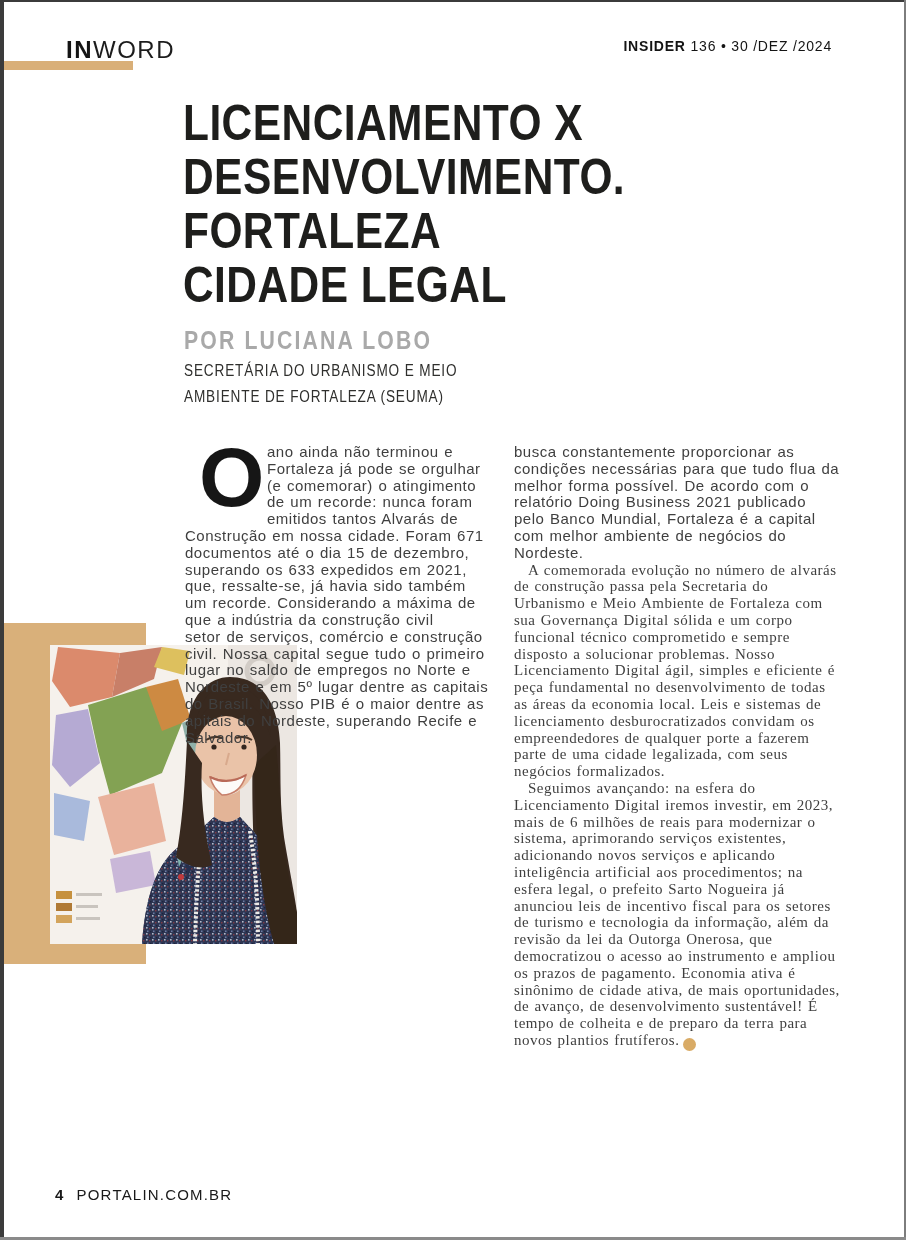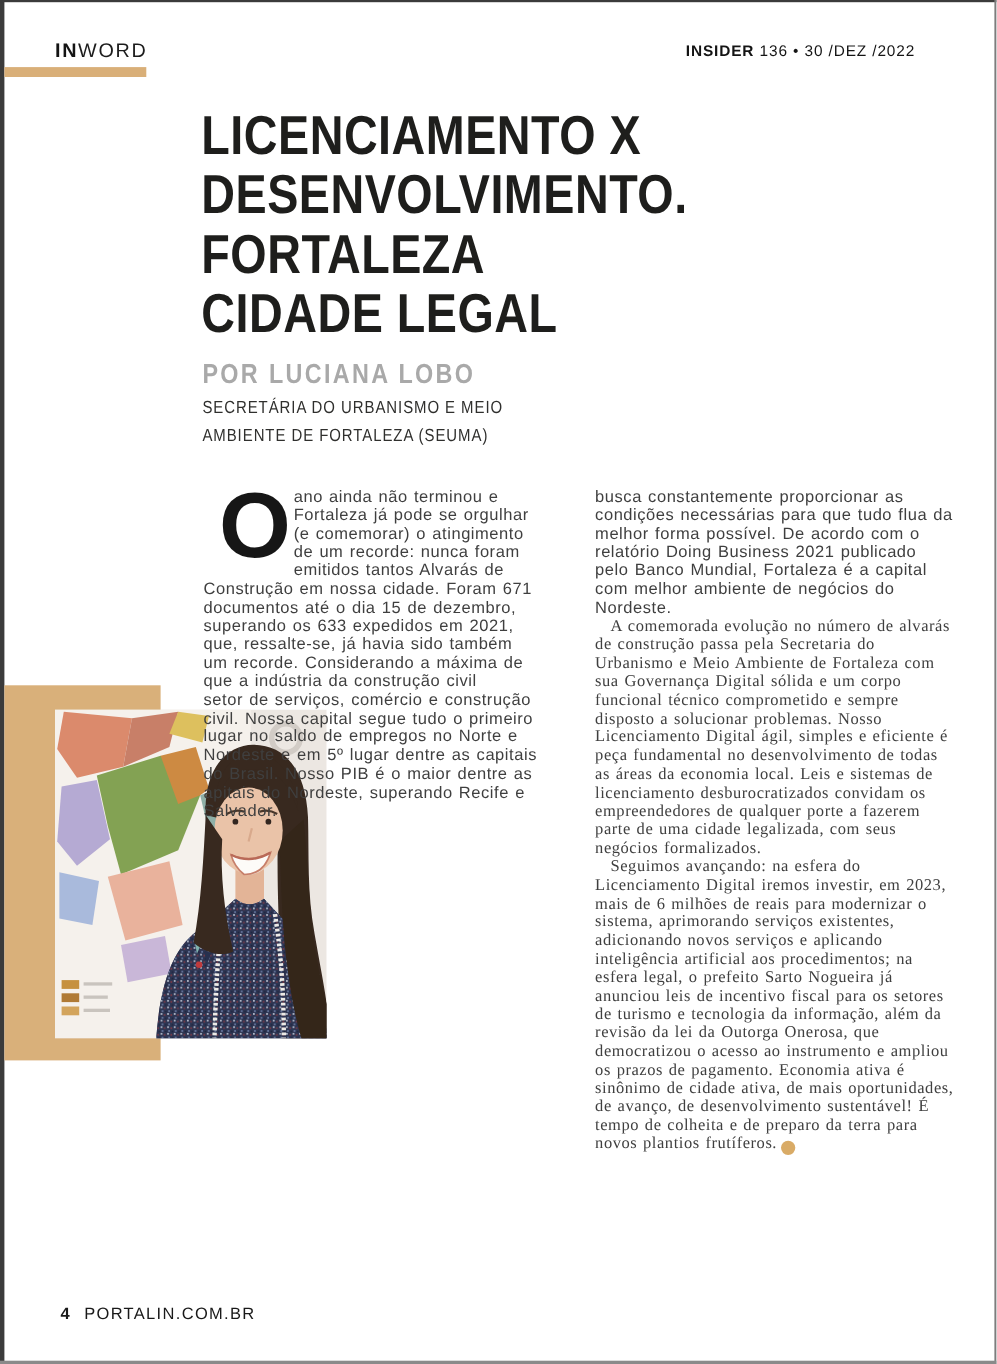--- a/index.html
+++ b/index.html
@@ -8,40 +8,40 @@
     font-family:"Liberation Sans", sans-serif;overflow:hidden;
   }
   
   .edge{position:absolute;background:#3b3b3b;}
   .edge-left{left:0;top:0;width:4px;height:1240px;}
   .edge-top{left:0;top:0;width:906px;height:2px;}
   .edge-right{right:0;top:0;width:2px;height:1240px;background:#7d7d7d;}
   .edge-bottom{left:0;bottom:0;width:906px;height:3px;background:#8a8a8a;}
 
   
-  .section-label{position:absolute;left:50px;top:36px;font-size:18px;letter-spacing:1.5px;color:#141414;}
+  .section-label{position:absolute;left:66px;top:36px;font-size:24px;letter-spacing:1.5px;color:#141414;}
   .section-label .b{font-weight:bold;}
   .section-label .l{font-weight:normal;color:#1c1c1c;}
   .accent-bar{position:absolute;left:4px;top:61px;width:129px;height:9px;background:#d9af78;}
   .issue-info{position:absolute;left:600px;top:38px;width:232px;text-align:right;font-size:14px;letter-spacing:0.8px;color:#141414;white-space:nowrap;}
   .issue-info .b{font-weight:bold;}
 
   
   .headline{position:absolute;left:183px;top:96px;font-weight:bold;font-size:50px;line-height:54px;
     color:#1e1e1c;letter-spacing:0.5px;transform:scaleX(0.85);transform-origin:0 0;white-space:nowrap;}
   .byline{position:absolute;left:184px;top:326px;font-weight:bold;font-size:25px;letter-spacing:2.5px;
     color:#a9a9a9;transform:scaleX(0.85);transform-origin:0 0;white-space:nowrap;}
   .byline-role{position:absolute;left:184px;top:358px;font-size:16px;line-height:25.5px;letter-spacing:1px;
     color:#2f2f2d;transform:scaleX(0.85);transform-origin:0 0;white-space:nowrap;}
 
   
   .col{position:absolute;top:444px;font-size:15px;line-height:16.8px;color:#3f3f3f;
     letter-spacing:0.5px;word-spacing:1px;text-align:left;}
   .col1{left:185px;width:306px;}
-  .col2{left:514px;width:328px;margin-left:27px;}
+  .col2{left:514px;width:328px;}
   .col p{margin:0;}
   .indent{text-indent:14px;font-family:Liberation Serif, serif;}
   .narrow{margin-left:123px;}
   .dropcap{float:left;font-weight:bold;font-size:84px;line-height:62px;color:#161616;
     width:82px;padding-left:14px;box-sizing:border-box;margin:2px 0 4px 0;letter-spacing:0;}
   .endmark{display:inline-block;width:13px;height:13px;border-radius:50%;background:#d9ab66;
     color:#ffffff;font-size:9px;line-height:13px;text-align:center;vertical-align:-2px;margin-left:4px;}
 
   
   .tan-block{position:absolute;left:4px;top:623px;width:142px;height:341px;background:#d9b07a;}
@@ -55,21 +55,21 @@
 </head>
 <body>
 
 <div class="edge edge-left"></div>
 <div class="edge edge-top"></div>
 <div class="edge edge-right"></div>
 <div class="edge edge-bottom"></div>
 
 <div class="section-label"><span class="b">IN</span><span class="l">WORD</span></div>
 <div class="accent-bar"></div>
-<div class="issue-info"><span class="b">INSIDER</span> <span>136 • 30 /DEZ /2022</span></div>
+<div class="issue-info"><span class="b">INSIDER</span> <span>136 • 30 /DEZ /2024</span></div>
 
 <div class="headline">
   <div>LICENCIAMENTO X</div>
   <div>DESENVOLVIMENTO.</div>
   <div>FORTALEZA</div>
   <div>CIDADE LEGAL</div>
 </div>
 
 <div class="byline">POR LUCIANA LOBO</div>
 <div class="byline-role">

